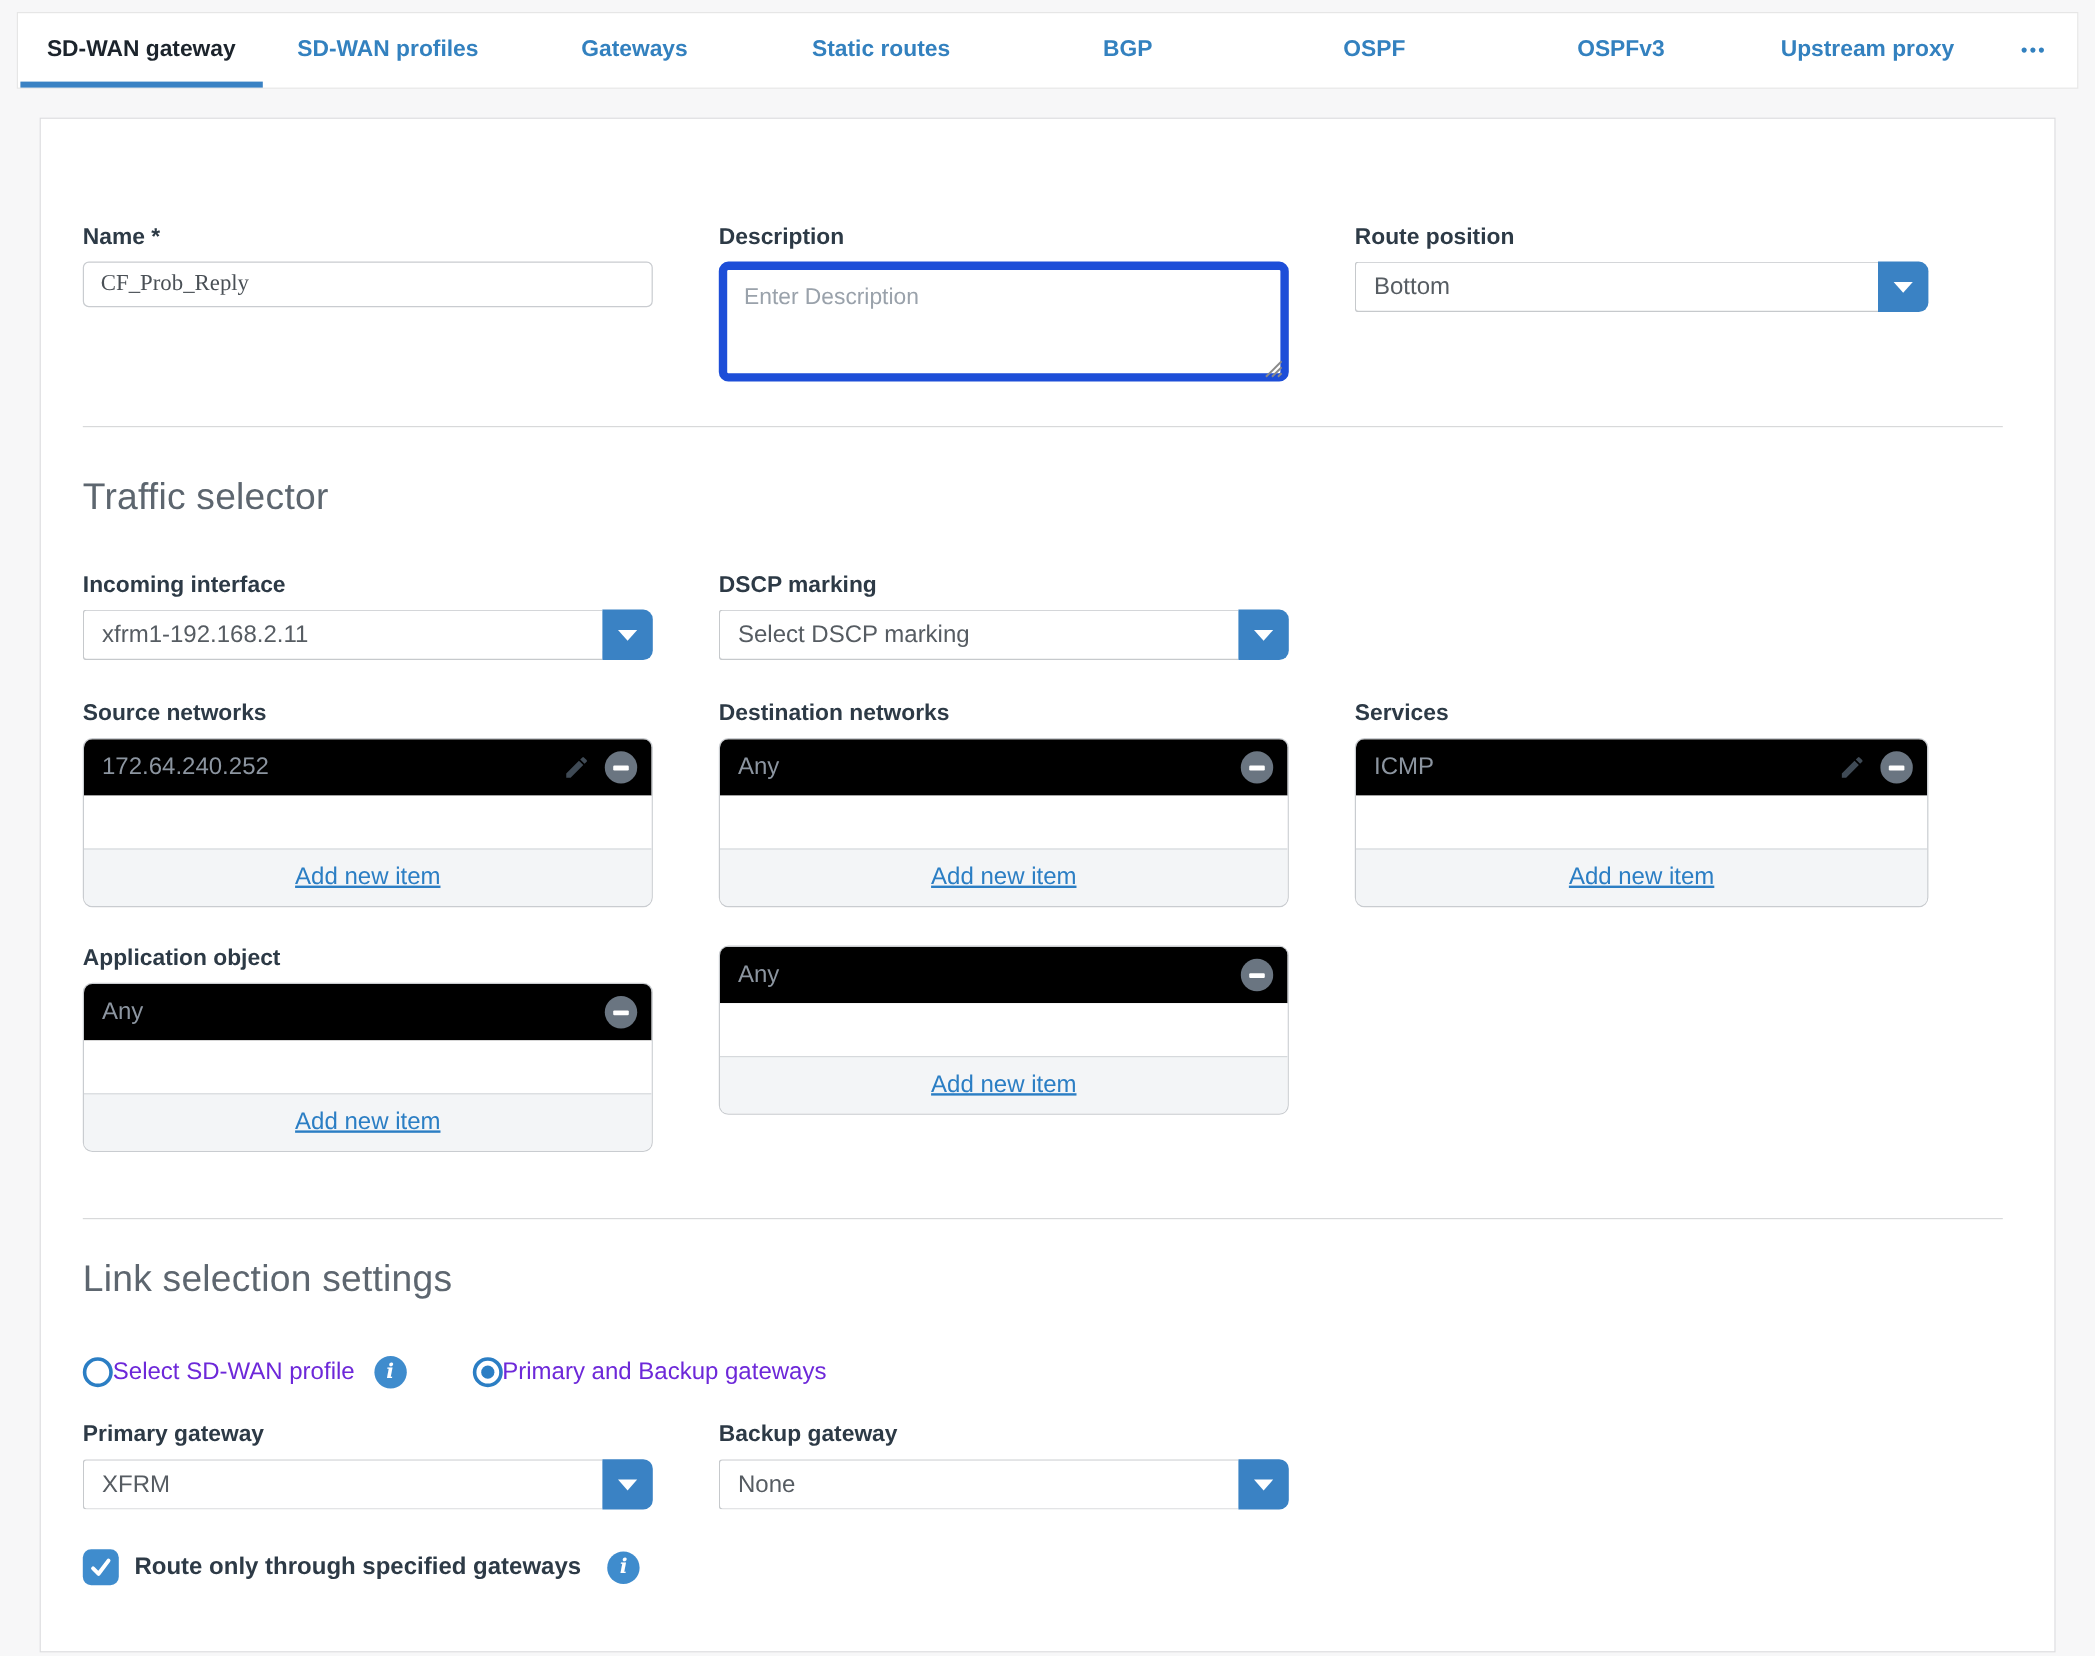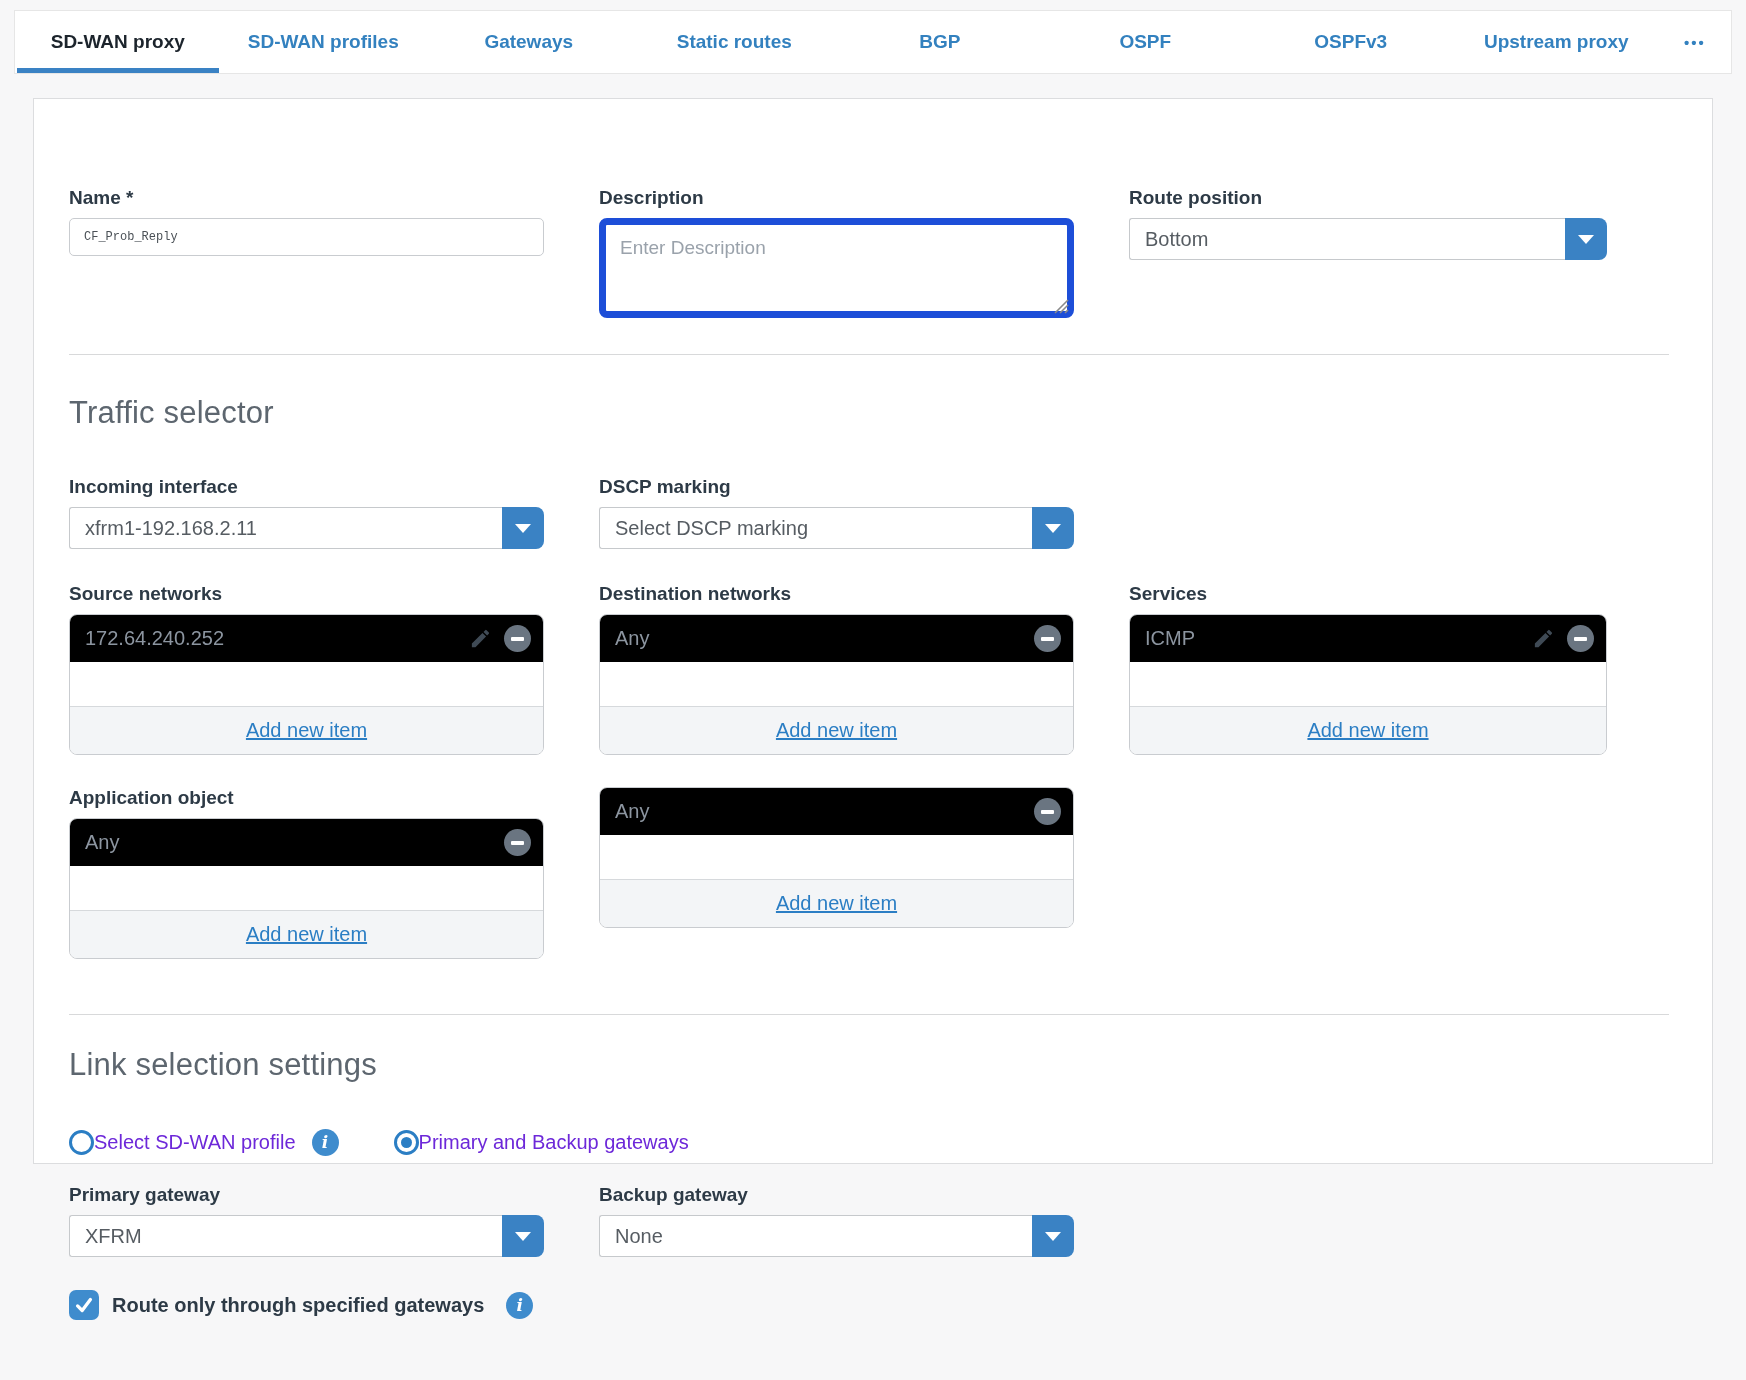--- a/index.html
+++ b/index.html
@@ -46,21 +46,21 @@
   .tab.active{color:#1c242c;}
   .tab.active::after{
     content:"";
     position:absolute;left:2px;right:2px;bottom:0;height:5px;
     background:var(--accent-blue,#3a82c4);
   }
   .tab.more{flex:0 0 72px;font-size:15px;letter-spacing:2px;}
   
   .card{
     margin:24px 33px 0;
-    height:1066px;
+    height:1279px;
     background:#fff;
     border:1px solid #dcdddf;
     padding:88px 45px 0 35px;
   }
   .grid3{
     display:grid;
     grid-template-columns:475px 475px 478px;
     column-gap:55px;
     align-items:start;
   }
@@ -69,22 +69,22 @@
     font-weight:700;
     color:var(--label-dark,#2d3a46);
     margin-bottom:9px;
     display:block;
   }
   
   .text-input{
     width:100%;height:38px;
     border:1px solid #c9ccd0;border-radius:5px;
     padding:0 14px;
-    font-size:12px;color:#4a5056;
-    font-family:Liberation Mono, monospace;
+    font-size:19px;color:#4a5056;
+    font-family:Liberation Serif, serif;
     outline:none;background:#fff;
   }
   
   .ta-wrap{position:relative;width:475px;}
   .textarea{
     width:100%;height:100px;
     border:7px solid #1d4ed8;border-radius:8px;
     padding:12px 14px;
     font-size:19px;color:#4a5056;
     font-family:"Liberation Sans",sans-serif;
@@ -208,21 +208,21 @@
   .mt-radios{margin-top:46px;}
   .mt-gateways{margin-top:28px;}
   .mt-check{margin-top:33px;}
   .radio-group2{margin-left:55px;}
   .info-gap{margin-left:16px;}
 </style>
 </head>
 <body>
 
 <nav class="tabbar">
-  <div class="tab active">SD-WAN proxy</div>
+  <div class="tab active">SD-WAN gateway</div>
   <div class="tab">SD-WAN profiles</div>
   <div class="tab">Gateways</div>
   <div class="tab">Static routes</div>
   <div class="tab">BGP</div>
   <div class="tab">OSPF</div>
   <div class="tab">OSPFv3</div>
   <div class="tab">Upstream proxy</div>
   <div class="tab more">•••</div>
 </nav>
 

